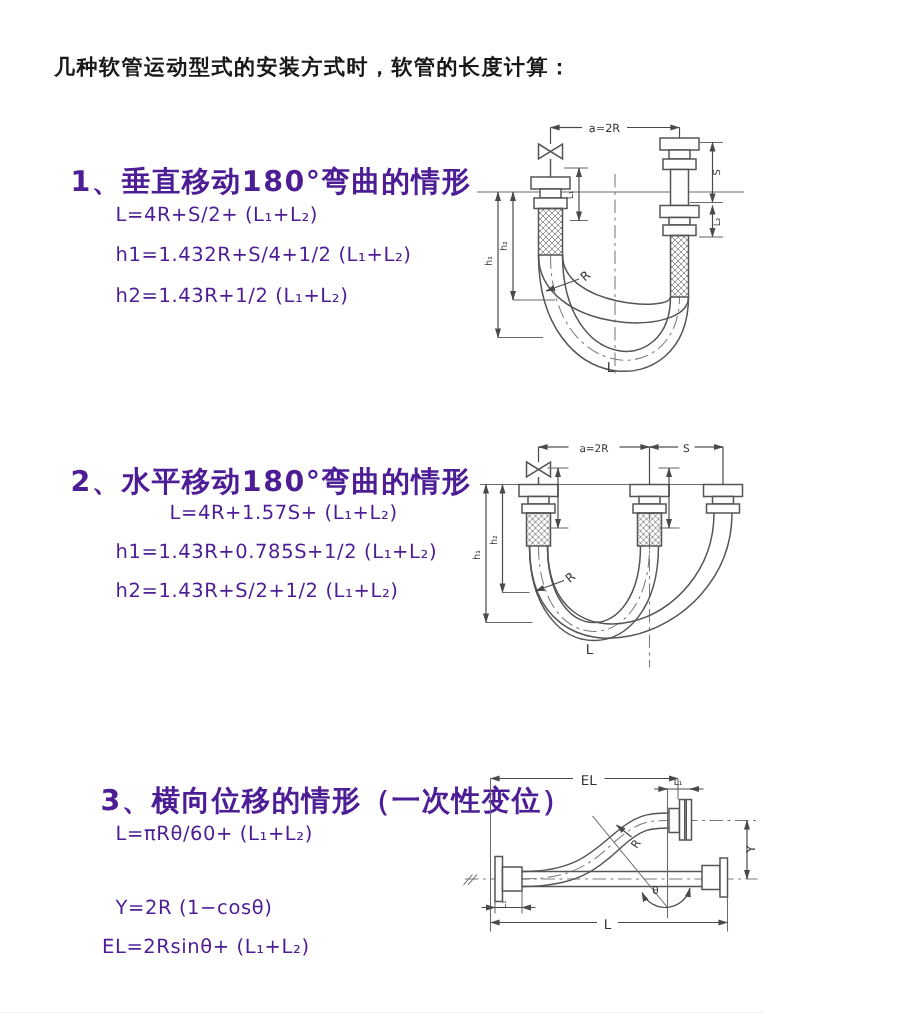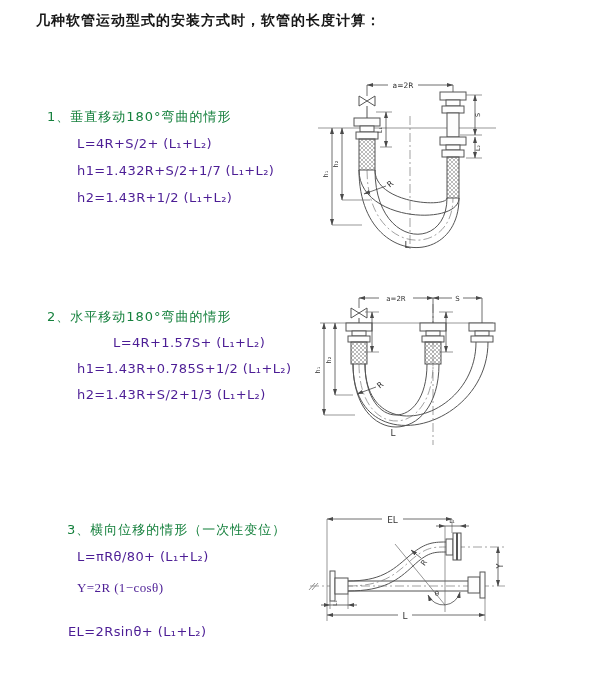--- a/index.html
+++ b/index.html
@@ -3,21 +3,21 @@
 <meta charset="utf-8">
 <style>
   html,body{margin:0;padding:0;background:#e8e8e8;}
   .page{
     position:relative;width:600px;height:675px;background:#ffffff;
     font-family:"DejaVu Sans","Liberation Sans",sans-serif;
     color:#1f1f1f;overflow:hidden;margin:0 auto;
   }
   .abs{position:absolute;white-space:nowrap;}
   .doc-title{font-size:14px;font-weight:600;letter-spacing:1px;color:#181818;}
-  .sec-heading{font-size:13px;font-weight:400;letter-spacing:1px;color:#15803d;}
+  .sec-heading{font-size:19px;font-weight:700;letter-spacing:1px;color:#4c1d95;}
   .formula{font-size:13px;font-weight:500;letter-spacing:.4px;color:#4c1d95;}
   svg{position:absolute;overflow:visible;}
   svg text{font-family:"DejaVu Sans","Liberation Sans",sans-serif;fill:#333;}
   .dline{stroke:#555;stroke-width:1;fill:none;}
   .thin{stroke:#6a6a6a;stroke-width:.7;fill:none;}
   .dim{stroke:#4a4a4a;stroke-width:.8;fill:none;}
   .cl{stroke:#7a7a7a;stroke-width:.7;fill:none;stroke-dasharray:9 3 2 3;}
   .fit{fill:#fdfdfd;stroke:#555;stroke-width:1;}
   .braidr{fill:url(#braid);stroke:#555;stroke-width:1;}
 </style>
@@ -30,40 +30,40 @@
     <defs>
       <marker id="ar" viewBox="0 0 10 10" refX="9.5" refY="5" markerWidth="8" markerHeight="8" orient="auto-start-reverse">
         <path d="M0,1.8 L10,5 L0,8.2 z" fill="#4a4a4a"></path>
       </marker>
       <pattern id="braid" width="4" height="4" patternUnits="userSpaceOnUse">
         <path d="M0,4 L4,0 M0,0 L4,4" stroke="#8d8d8d" stroke-width="0.6"></path>
       </pattern>
     </defs>
   </svg>
 
-  <div class="abs doc-title" style="left:36px;top:12px;">几种软管运动型式的安装方式时，软管的长度计算：</div>
+  <div class="abs doc-title" style="left:36px;top:36px;">几种软管运动型式的安装方式时，软管的长度计算：</div>
 
   <div>
     <div class="abs sec-heading" style="left:47px;top:108px;">1、垂直移动180°弯曲的情形</div>
     <div class="abs formula" style="left:77px;top:136px;">L=4R+S/2+ (L₁+L₂)</div>
-    <div class="abs formula" style="left:77px;top:163px;">h1=1.432R+S/2+1/7 (L₁+L₂)</div>
+    <div class="abs formula" style="left:77px;top:163px;">h1=1.432R+S/4+1/2 (L₁+L₂)</div>
     <div class="abs formula" style="left:77px;top:190px;">h2=1.43R+1/2 (L₁+L₂)</div>
   </div>
 
   <div>
     <div class="abs sec-heading" style="left:47px;top:308px;">2、水平移动180°弯曲的情形</div>
     <div class="abs formula" style="left:77px;top:335px;margin-left:36px;">L=4R+1.57S+ (L₁+L₂)</div>
     <div class="abs formula" style="left:77px;top:361px;">h1=1.43R+0.785S+1/2 (L₁+L₂)</div>
-    <div class="abs formula" style="left:77px;top:387px;">h2=1.43R+S/2+1/3 (L₁+L₂)</div>
+    <div class="abs formula" style="left:77px;top:387px;">h2=1.43R+S/2+1/2 (L₁+L₂)</div>
   </div>
 
   <div>
     <div class="abs sec-heading" style="left:47px;top:521px;margin-left:20px;">3、横向位移的情形（一次性变位）</div>
-    <div class="abs formula" style="left:77px;top:549px;">L=πRθ/80+ (L₁+L₂)</div>
-    <div class="abs formula" style="left:77px;top:580px;font-family:Liberation Serif, serif;">Y=2R (1−cosθ)</div>
+    <div class="abs formula" style="left:77px;top:549px;">L=πRθ/60+ (L₁+L₂)</div>
+    <div class="abs formula" style="left:77px;top:598px;">Y=2R (1−cosθ)</div>
     <div class="abs formula" style="left:68px;top:624px;">EL=2Rsinθ+ (L₁+L₂)</div>
   </div>
 
   <svg style="left:300px;top:70px;" width="300" height="205" viewBox="0 0 300 205">
 
     <line class="thin" x1="18" y1="58" x2="196" y2="58"></line>
 
     <line class="cl" x1="110" y1="46" x2="110" y2="182"></line>
 
     <g>

